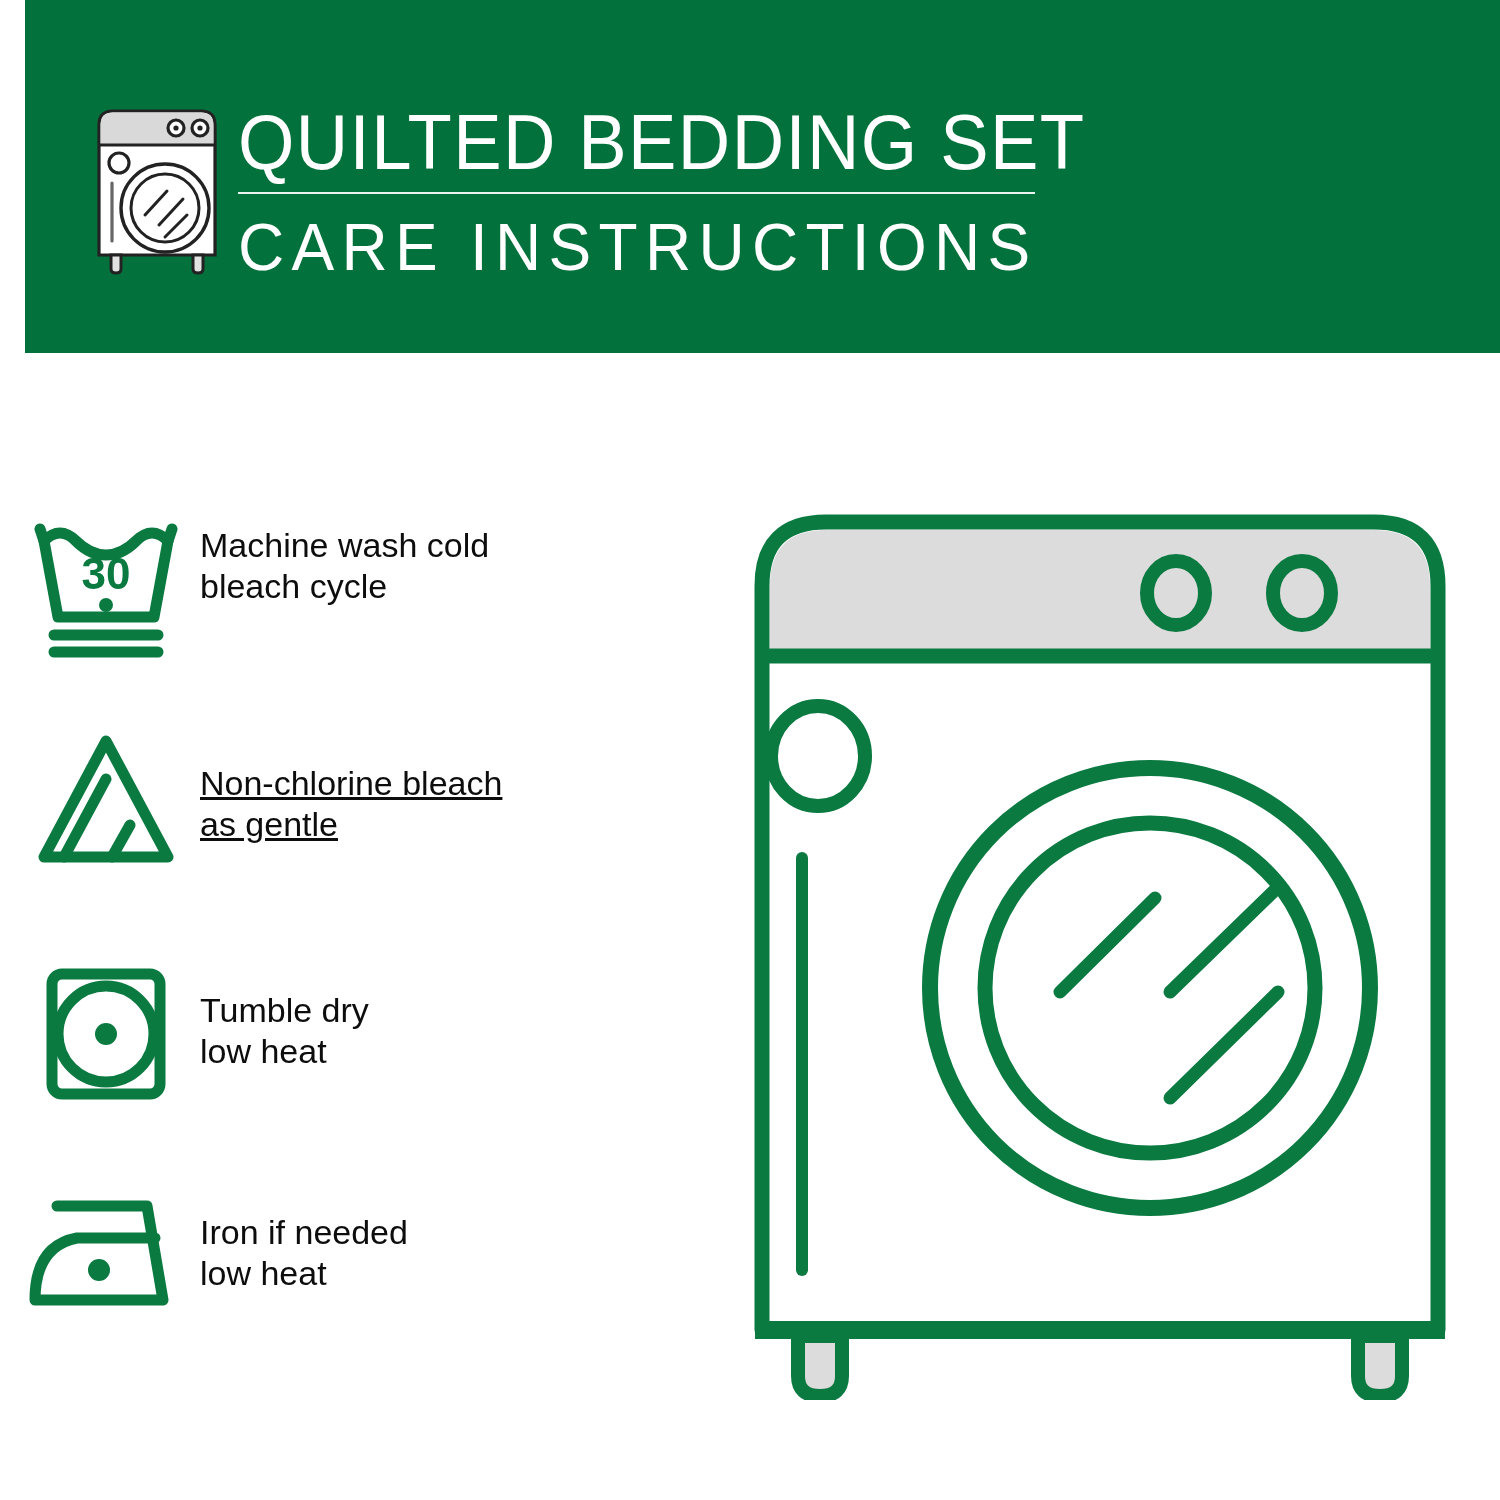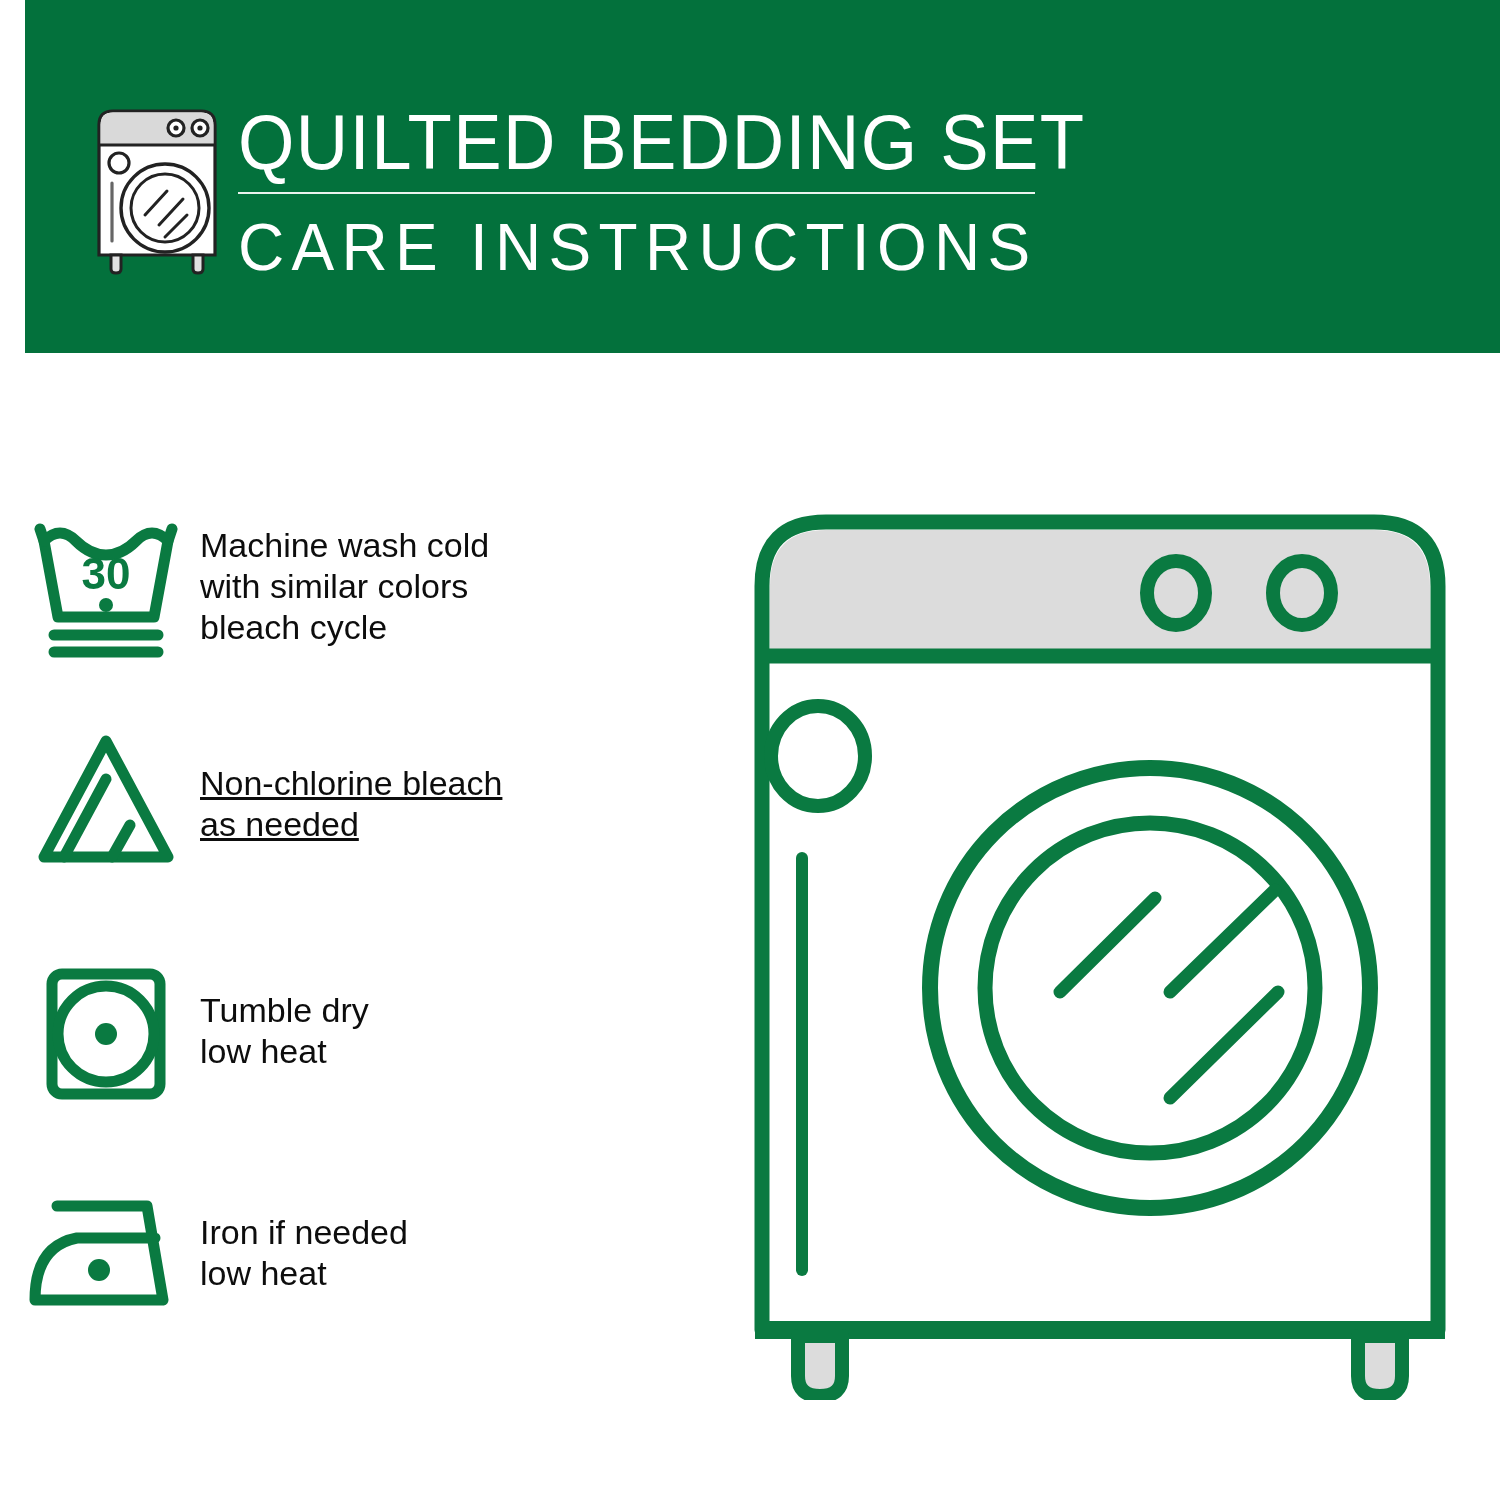--- a/index.html
+++ b/index.html
@@ -181,38 +181,37 @@
             <path d="M18 30 Q34 14 50 30 Q64 44 80 44 Q96 44 110 30 Q126 14 142 30"></path>
             <line x1="28" y1="124" x2="132" y2="124"></line>
             <line x1="28" y1="141" x2="132" y2="141"></line>
           </g>
           <text x="80" y="78" font-family="Liberation Sans, sans-serif" font-size="44" font-weight="700" fill="#0a7a41" text-anchor="middle">30</text>
           <circle cx="80" cy="94" r="7" fill="#0a7a41"></circle>
         </svg>
       </div>
       <div class="care-text">
         <span class="ln">Machine wash cold</span>
-        <span class="ln">with similar colors</span>
         <span class="ln">bleach cycle</span>
       </div>
     </div>
 
     <div class="care-row r1">
       <div class="care-symbol">
         <svg viewBox="0 0 160 150" width="160" height="150" xmlns="http://www.w3.org/2000/svg">
           <g fill="none" stroke="#0a7a41" stroke-width="11" stroke-linecap="round" stroke-linejoin="round">
             <path d="M80 16 L142 132 L18 132 Z"></path>
             <line x1="80" y1="54" x2="38" y2="132"></line>
             <line x1="104" y1="100" x2="86" y2="132"></line>
           </g>
         </svg>
       </div>
       <div class="care-text">
         <span class="ln">Non-chlorine bleach</span>
-        <span class="ln">as needed</span>
+        <span class="ln">as gentle</span>
       </div>
     </div>
 
     <div class="care-row r2">
       <div class="care-symbol">
         <svg viewBox="0 0 160 150" width="160" height="150" xmlns="http://www.w3.org/2000/svg">
           <rect x="26" y="14" width="108" height="120" rx="10" ry="10" fill="none" stroke="#0a7a41" stroke-width="11"></rect>
           <circle cx="80" cy="74" r="48" fill="none" stroke="#0a7a41" stroke-width="11"></circle>
           <circle cx="80" cy="74" r="11" fill="#0a7a41"></circle>
         </svg>

